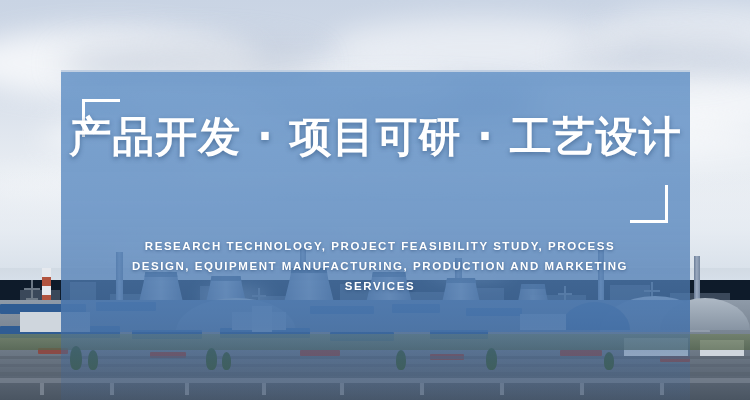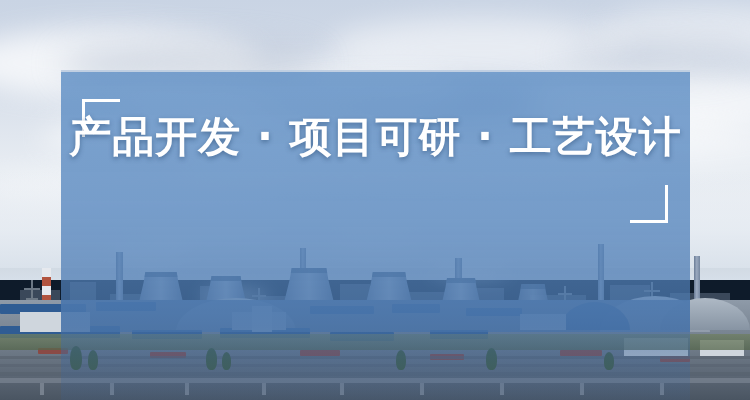--- a/index.html
+++ b/index.html
@@ -275,14 +275,15 @@
   <div class="bracket tl">
     <i class="h"></i>
       <i class="v"></i>
   </div>
   <div class="bracket br">
     <i class="h"></i>
       <i class="v"></i>
   </div>
 
   <div class="headline l1">产品开发 · 项目可研 · 工艺设计</div>
+  <div class="subtitle">RESEARCH TECHNOLOGY, PROJECT FEASIBILITY STUDY, PROCESS DESIGN, EQUIPMENT MANUFACTURING, PRODUCTION AND MARKETING SERVICES</div>
 
 </div>
 
 </body></html>

